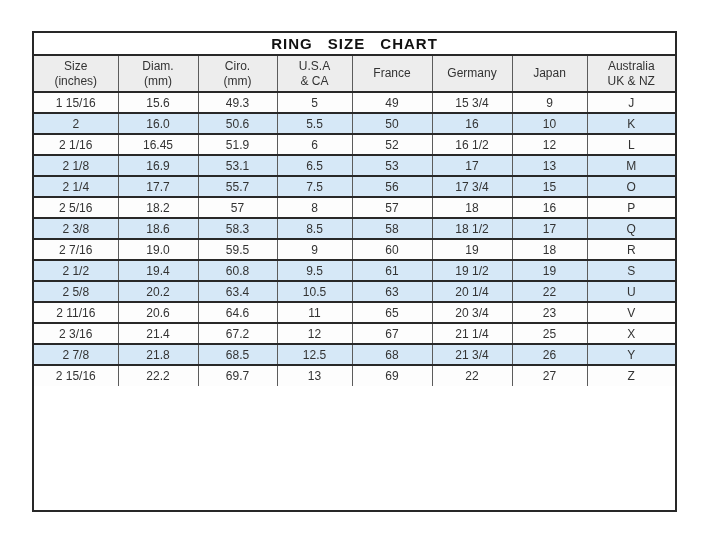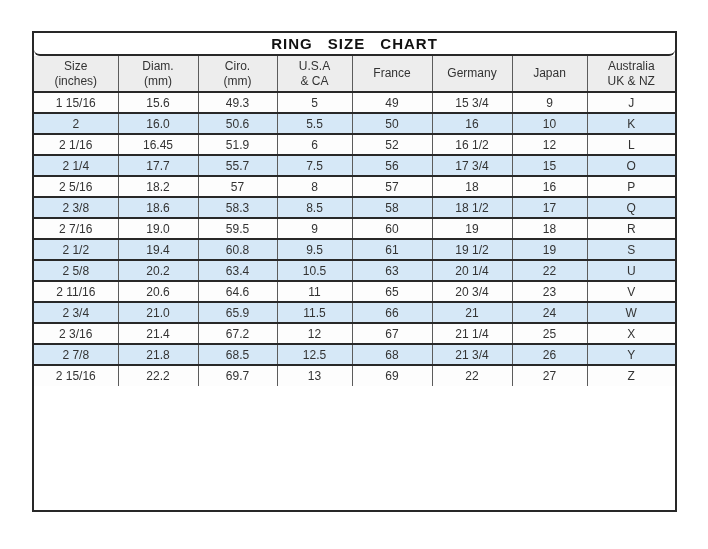--- a/index.html
+++ b/index.html
@@ -34,21 +34,20 @@
     background: var(--title-bg);
     border-bottom: 2px solid var(--border-dark);
     display: flex;
     align-items: center;
     justify-content: center;
     font-size: 15px;
     font-weight: 700;
     letter-spacing: 1px;
     word-spacing: 10px;
     color: var(--title-text);
-    border-radius: 6px;
   }
   table.ring-table {
     width: 100%;
     border-collapse: collapse;
     table-layout: fixed;
   }
   .ring-table th,
   .ring-table td {
     border-left: 1px solid var(--border-light);
     border-bottom: 2px solid var(--border-dark);
@@ -154,20 +153,30 @@
           <td>2 1/16</td>
           <td>16.45</td>
           <td>51.9</td>
           <td>6</td>
           <td>52</td>
           <td>16 1/2</td>
           <td>12</td>
           <td>L</td>
         </tr>
         <tr class="alt">
+          <td>2 1/8</td>
+          <td>16.9</td>
+          <td>53.1</td>
+          <td>6.5</td>
+          <td>53</td>
+          <td>17</td>
+          <td>13</td>
+          <td>M</td>
+        </tr>
+        <tr class="alt">
           <td>2 1/4</td>
           <td>17.7</td>
           <td>55.7</td>
           <td>7.5</td>
           <td>56</td>
           <td>17 3/4</td>
           <td>15</td>
           <td>O</td>
         </tr>
         <tr>
@@ -223,30 +232,20 @@
         <tr>
           <td>2 11/16</td>
           <td>20.6</td>
           <td>64.6</td>
           <td>11</td>
           <td>65</td>
           <td>20 3/4</td>
           <td>23</td>
           <td>V</td>
         </tr>
-        <tr class="alt">
-          <td>2 3/4</td>
-          <td>21.0</td>
-          <td>65.9</td>
-          <td>11.5</td>
-          <td>66</td>
-          <td>21</td>
-          <td>24</td>
-          <td>W</td>
-        </tr>
         <tr>
           <td>2 3/16</td>
           <td>21.4</td>
           <td>67.2</td>
           <td>12</td>
           <td>67</td>
           <td>21 1/4</td>
           <td>25</td>
           <td>X</td>
         </tr>

